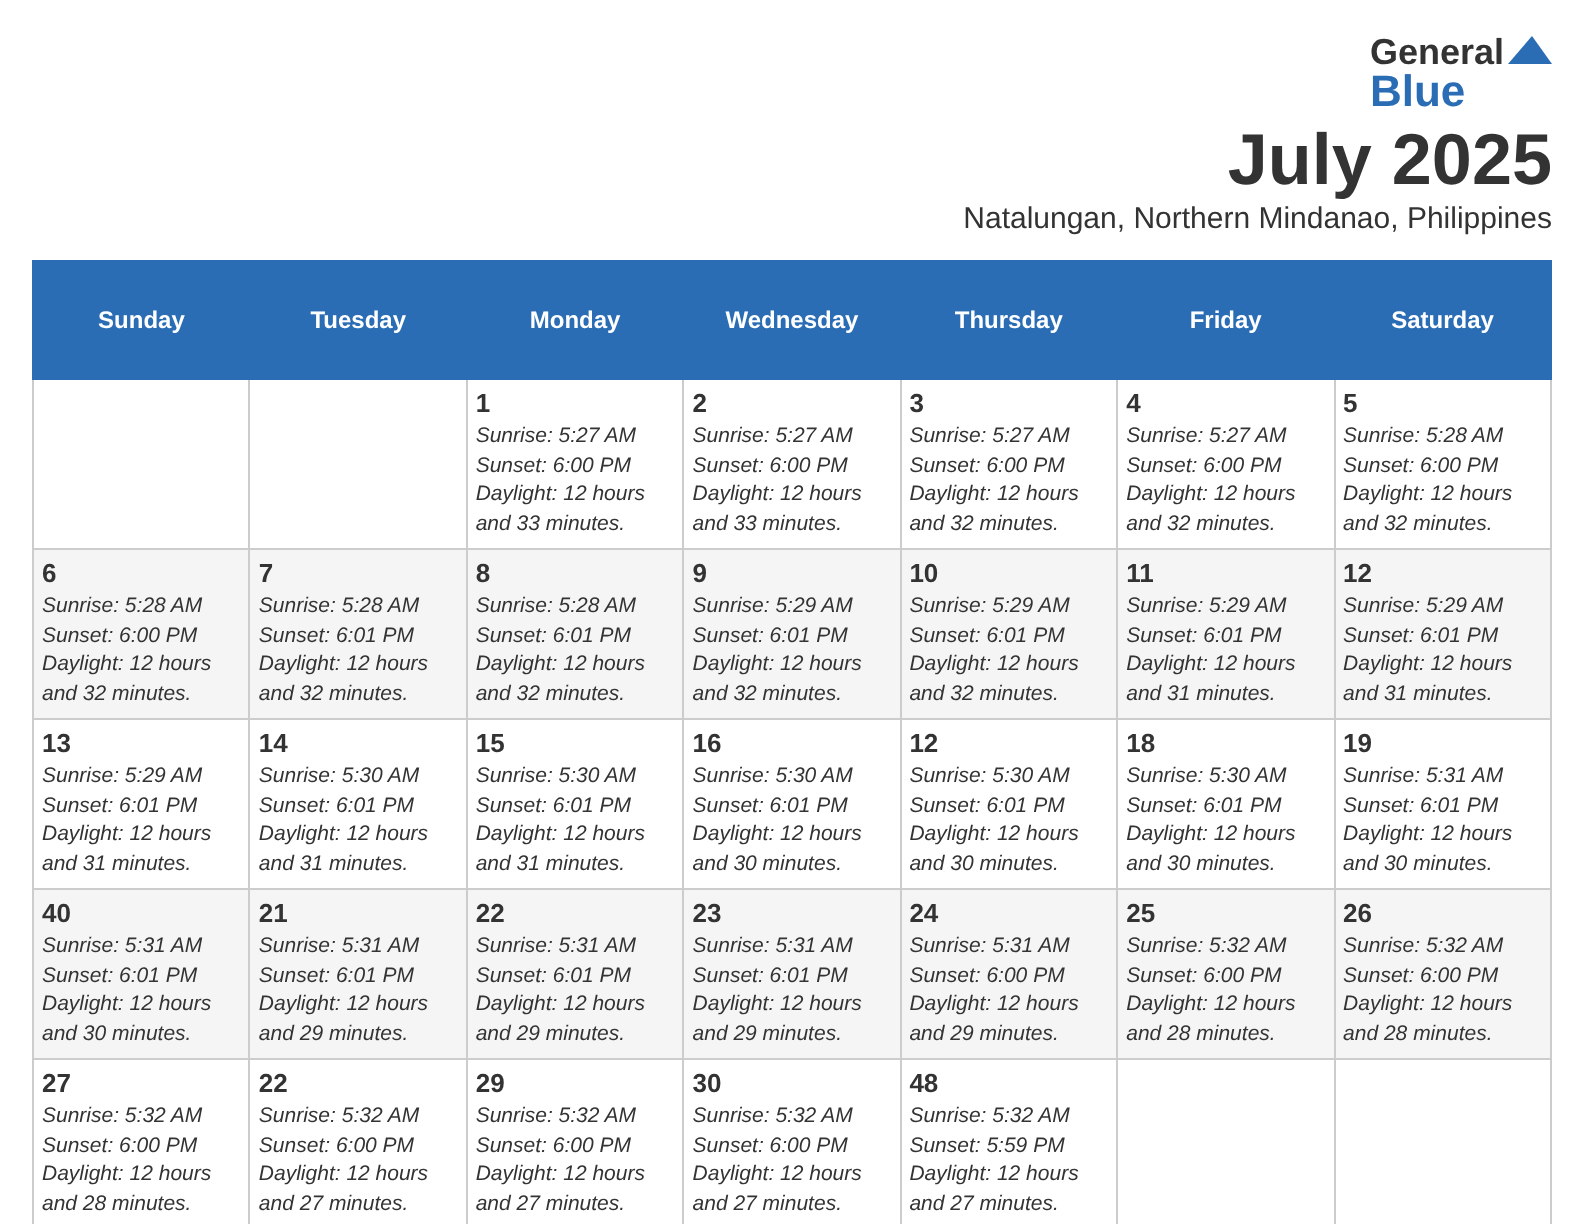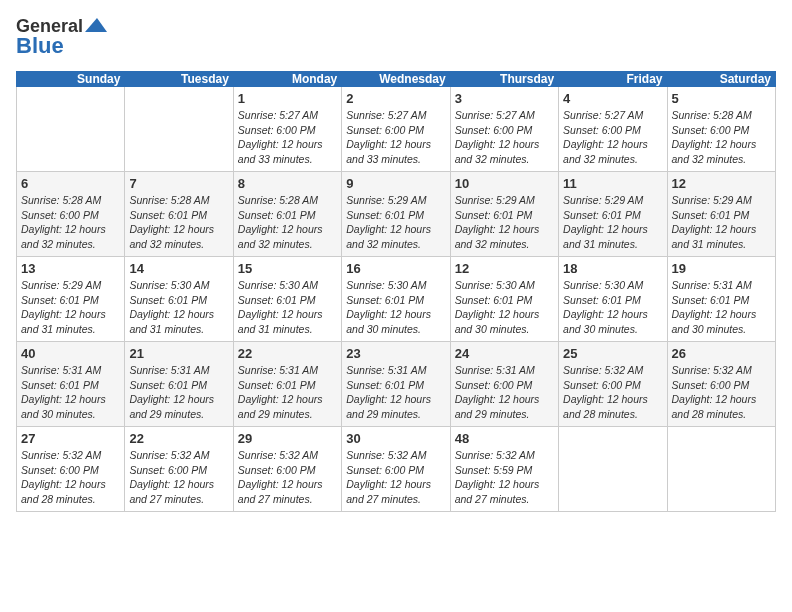--- a/index.html
+++ b/index.html
@@ -8,20 +8,21 @@
       background: #fff;
       width: 792px;
       min-height: 612px;
       padding: 16px;
     }
     .header {
       display: flex;
       justify-content: space-between;
       align-items: flex-end;
       margin-bottom: 12px;
+      flex-direction: column;
     }
     .logo {
       display: flex;
       flex-direction: column;
       align-items: flex-start;
     }
     .logo-row {
       display: flex;
       align-items: center;
     }
@@ -38,22 +39,22 @@
       color: #333;
     }
     .calendar {
       width: 100%;
       border-collapse: collapse;
       font-size: 11px;
     }
     .calendar th {
       background-color: #2a6db5;
       color: white;
-      padding: 0 4px;
-      text-align: right;
+      padding: 22px 4px;
+      text-align: center;
       font-size: 12px;
       font-weight: bold;
       border: 1px solid #2a6db5;
     }
     .calendar td {
       border: 1px solid #ccc;
       vertical-align: top;
       padding: 4px;
       width: 108px;
       min-height: 80px;
@@ -87,20 +88,24 @@
 
 <div class="header">
   <div class="logo">
     <div class="logo-row">
       <span style="font-size:18px;font-weight:bold;color:#333;">General</span>
       <svg width="22" height="16" style="margin-left:2px;margin-top:-2px;">
         <polygon points="0,14 12,0 22,14" fill="#2a6db5"></polygon>
       </svg>
     </div>
     <span style="font-size:22px;font-weight:bold;color:#2a6db5;margin-top:-4px;">Blue</span>
+  </div>
+  <div class="title-section">
+    <div class="title-month">July 2025</div>
+    <div class="title-location">Natalungan, Northern Mindanao, Philippines</div>
   </div>
 </div>
 
 <table class="calendar">
   <thead>
     <tr>
       <th>Sunday</th>
       <th>Tuesday</th>
       <th>Monday</th>
       <th>Wednesday</th>

